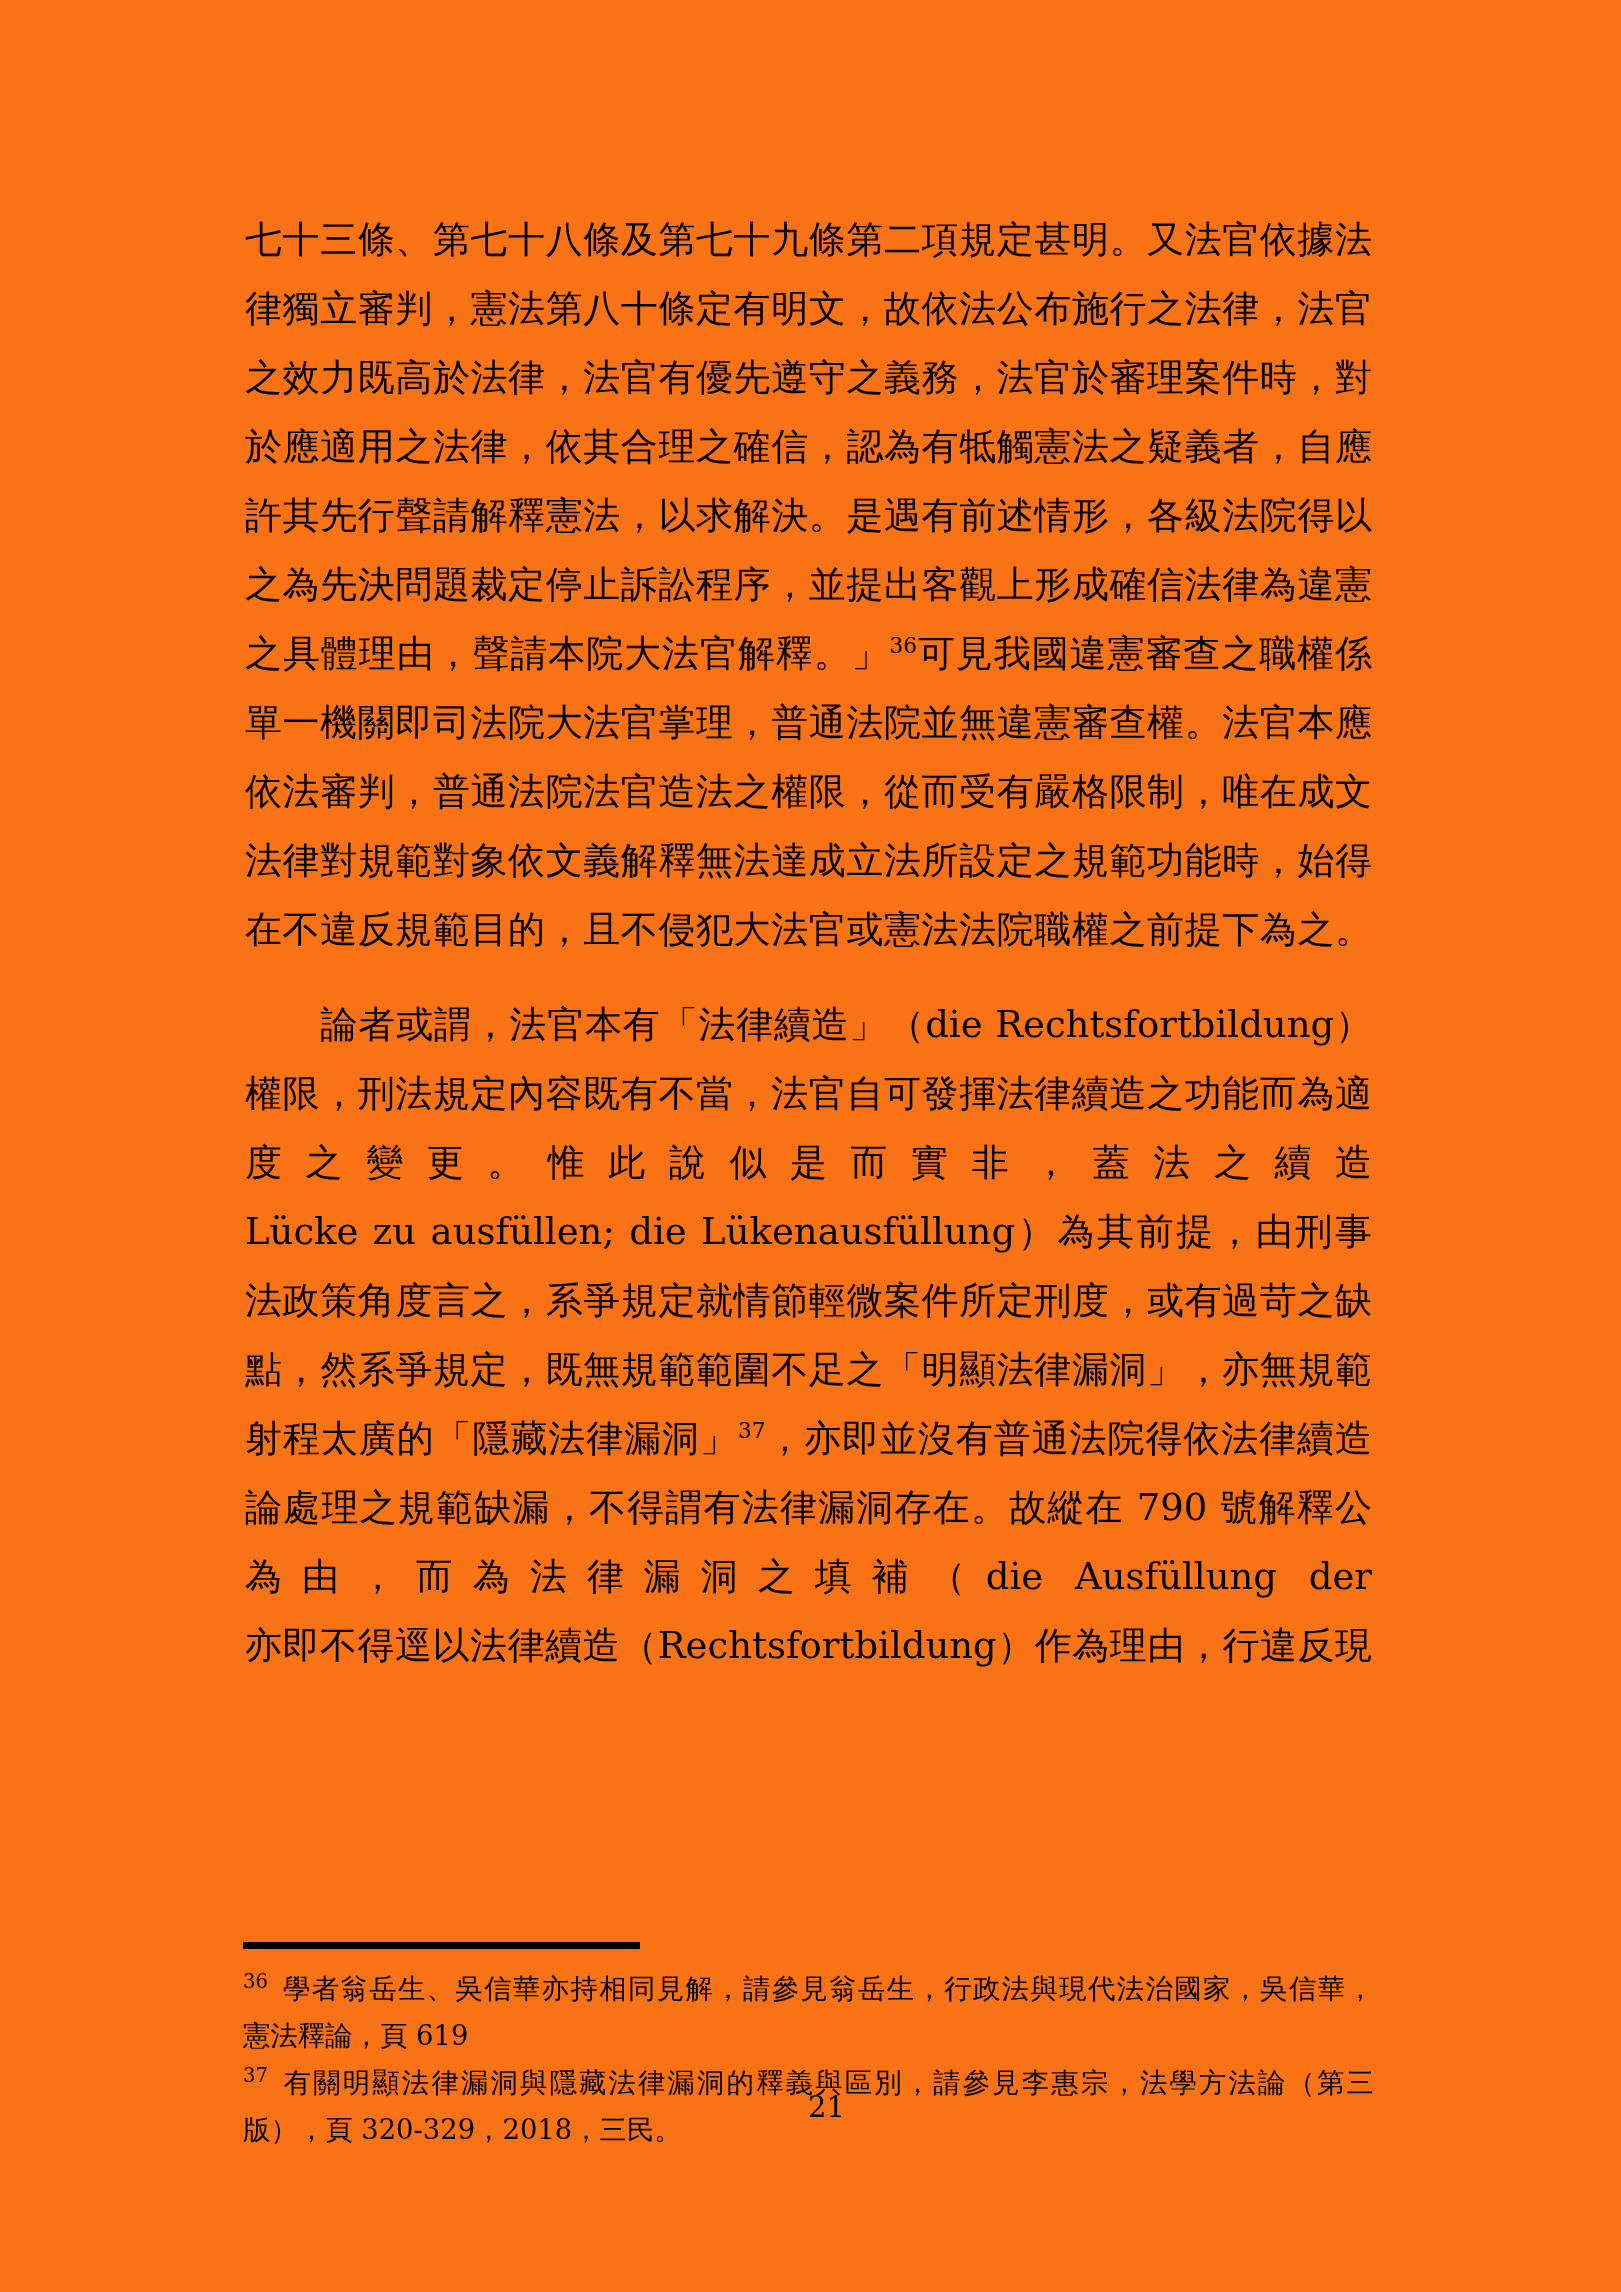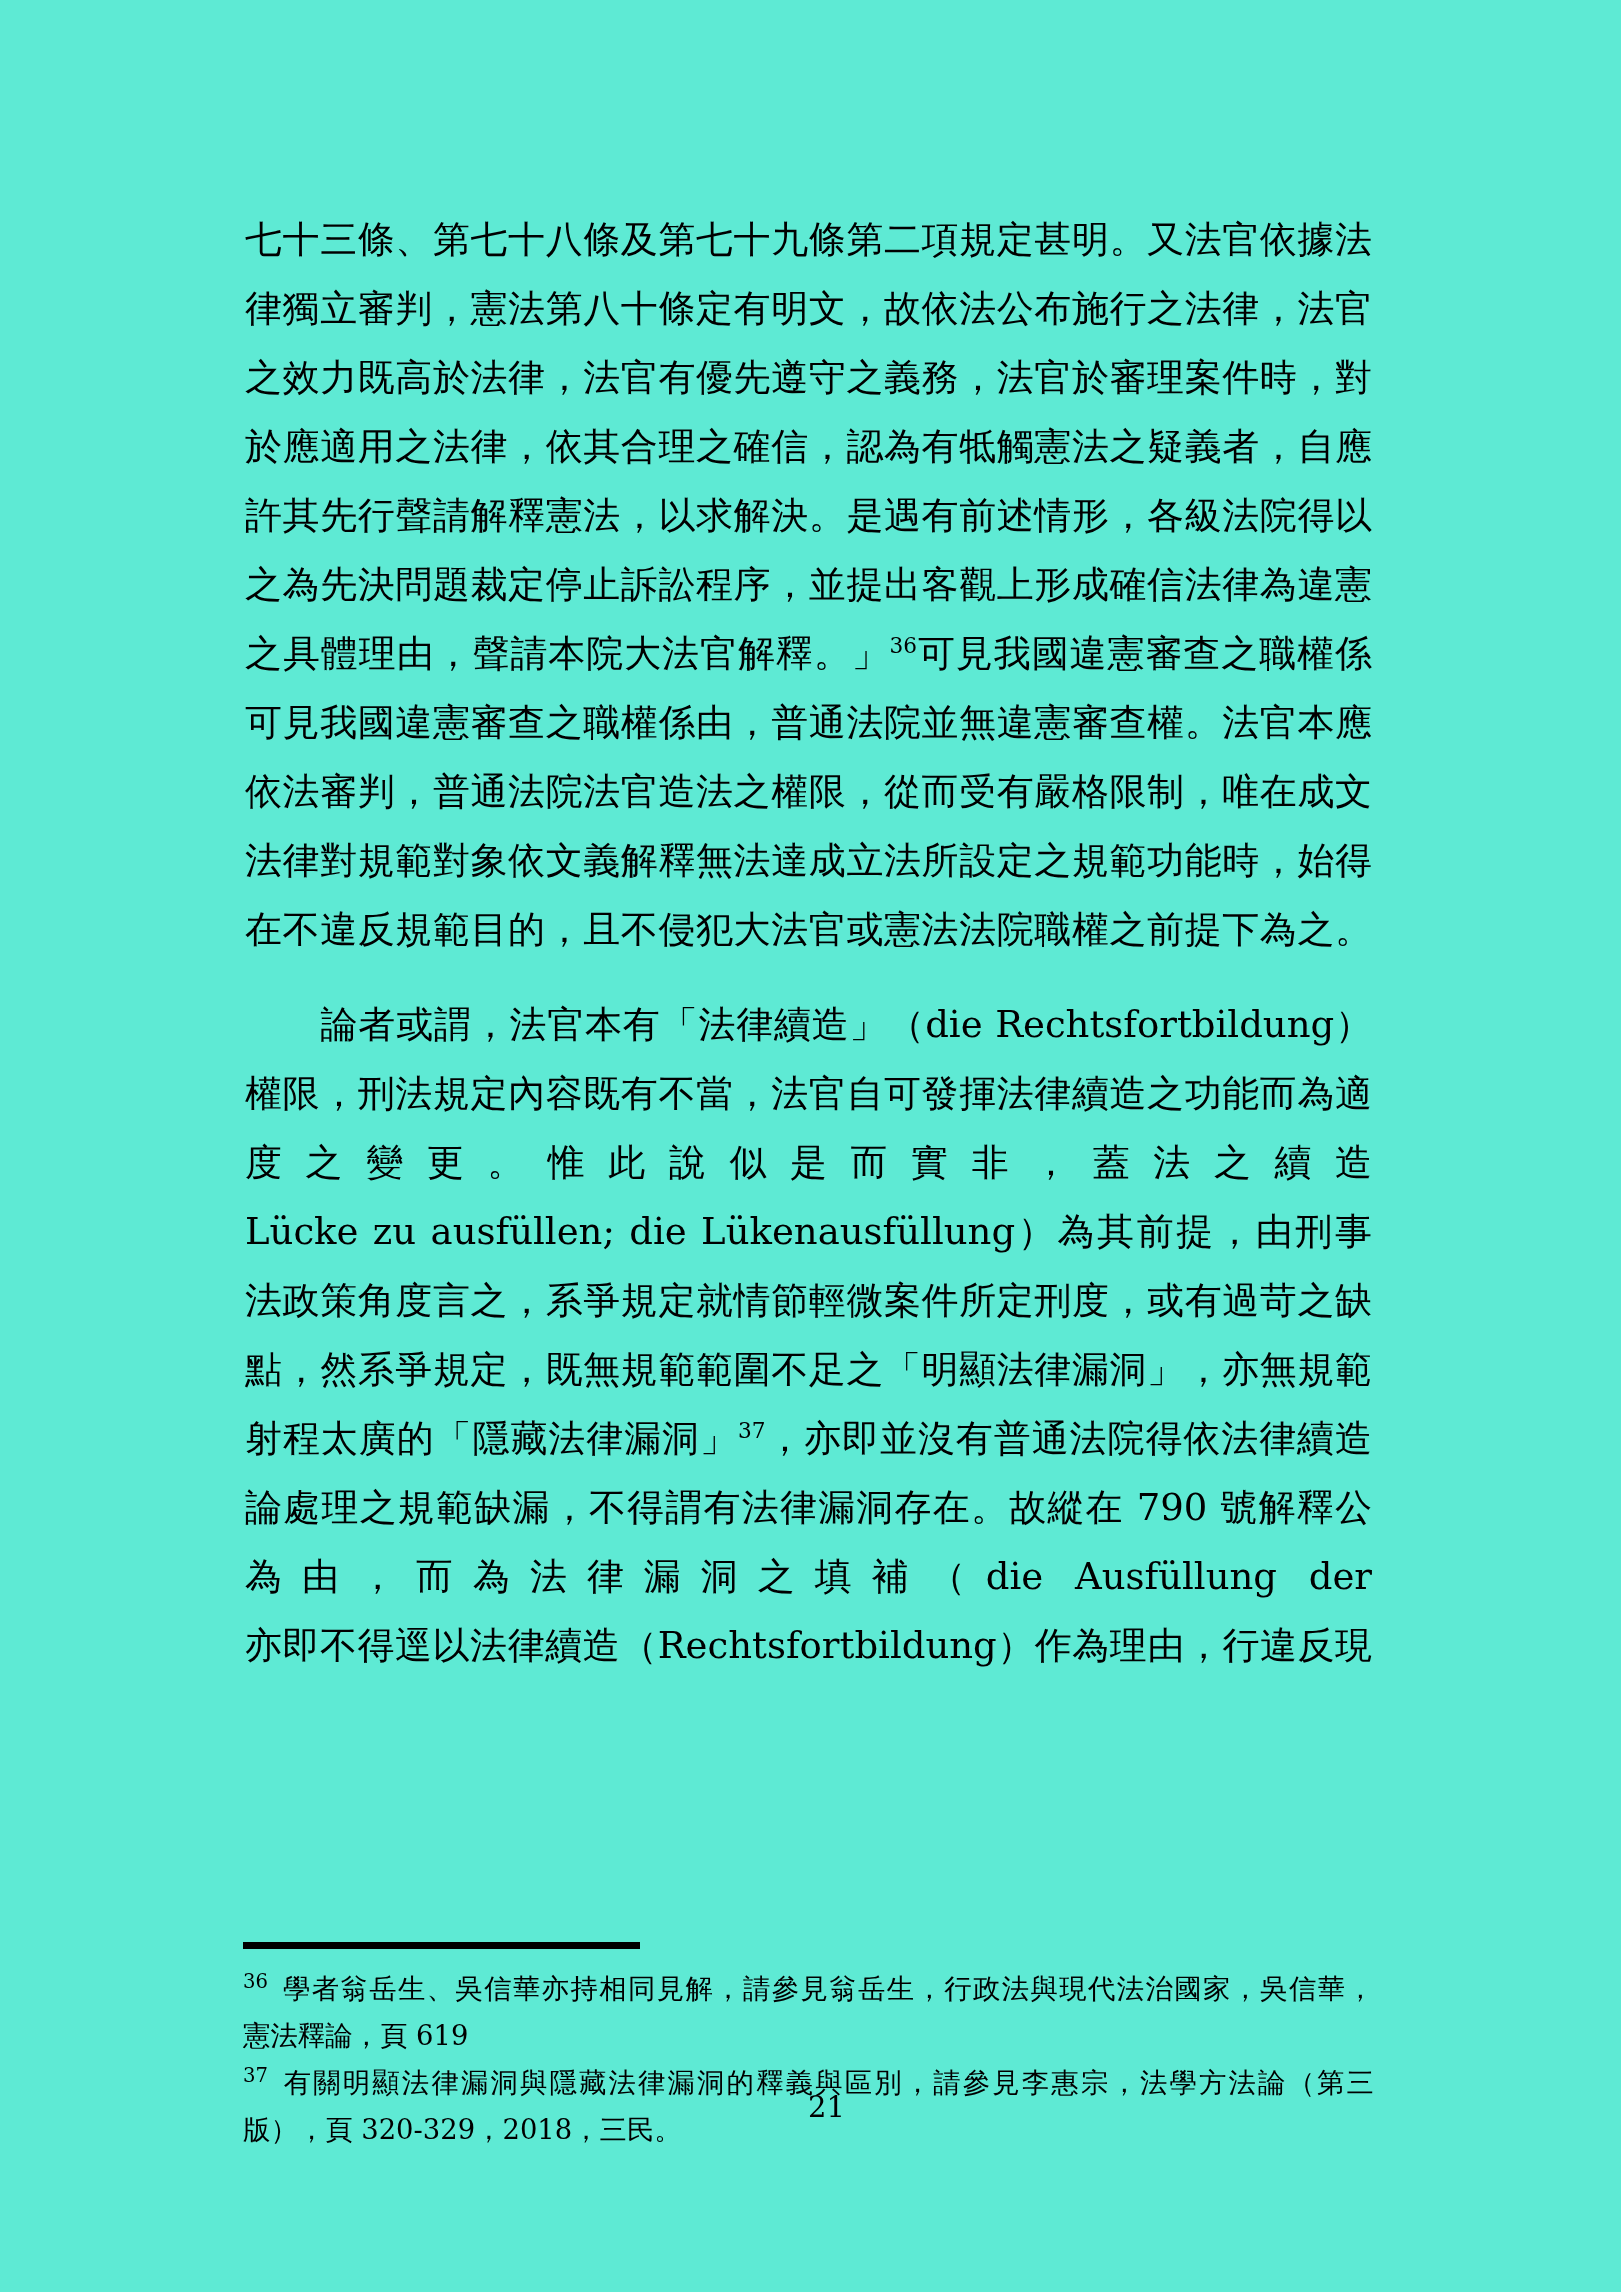--- a/index.html
+++ b/index.html
@@ -4,21 +4,21 @@
 <style>
   html, body {
     margin: 0;
     padding: 0;
     background: #ffffff;
   }
   .page {
     position: relative;
     width: 1621px;
     height: 2293px;
-    background: #5eead4;
+    background: #f97316;
     color: #000000;
     font-family: "DejaVu Serif", "Liberation Serif", serif;
     overflow: hidden;
   }
   .body-text {
     position: absolute;
     left: 245px;
     top: 205px;
     width: 1127px;
   }
@@ -89,21 +89,21 @@
 <div class="page">
   <div class="body-text">
       <div class="paragraph">
         <div class="line">七十三條、第七十八條及第七十九條第二項規定甚明。又法官依據法</div>
         <div class="line">律獨立審判，憲法第八十條定有明文，故依法公布施行之法律，法官</div>
         <div class="line">之效力既高於法律，法官有優先遵守之義務，法官於審理案件時，對</div>
         <div class="line">於應適用之法律，依其合理之確信，認為有牴觸憲法之疑義者，自應</div>
         <div class="line">許其先行聲請解釋憲法，以求解決。是遇有前述情形，各級法院得以</div>
         <div class="line">之為先決問題裁定停止訴訟程序，並提出客觀上形成確信法律為違憲</div>
         <div class="line">之具體理由，聲請本院大法官解釋。」<sup class="fnref">36</sup>可見我國違憲審查之職權係由</div>
-        <div class="line">可見我國違憲審查之職權係由，普通法院並無違憲審查權。法官本應</div>
+        <div class="line">單一機關即司法院大法官掌理，普通法院並無違憲審查權。法官本應</div>
         <div class="line">依法審判，普通法院法官造法之權限，從而受有嚴格限制，唯在成文</div>
         <div class="line">法律對規範對象依文義解釋無法達成立法所設定之規範功能時，始得</div>
         <div class="line">在不違反規範目的，且不侵犯大法官或憲法法院職權之前提下為之。</div>
       </div>
       <div class="paragraph">
         <div class="line">　　論者或謂，法官本有「法律續造」（die Rechtsfortbildung）之</div>
         <div class="line">權限，刑法規定內容既有不當，法官自可發揮法律續造之功能而為適</div>
         <div class="line">度之變更。惟此說似是而實非，蓋法之續造（Rechtsfortbildung），</div>
         <div class="line">Lücke zu ausfüllen; die Lükenausfüllung）為其前提，由刑事司</div>
         <div class="line">法政策角度言之，系爭規定就情節輕微案件所定刑度，或有過苛之缺</div>

